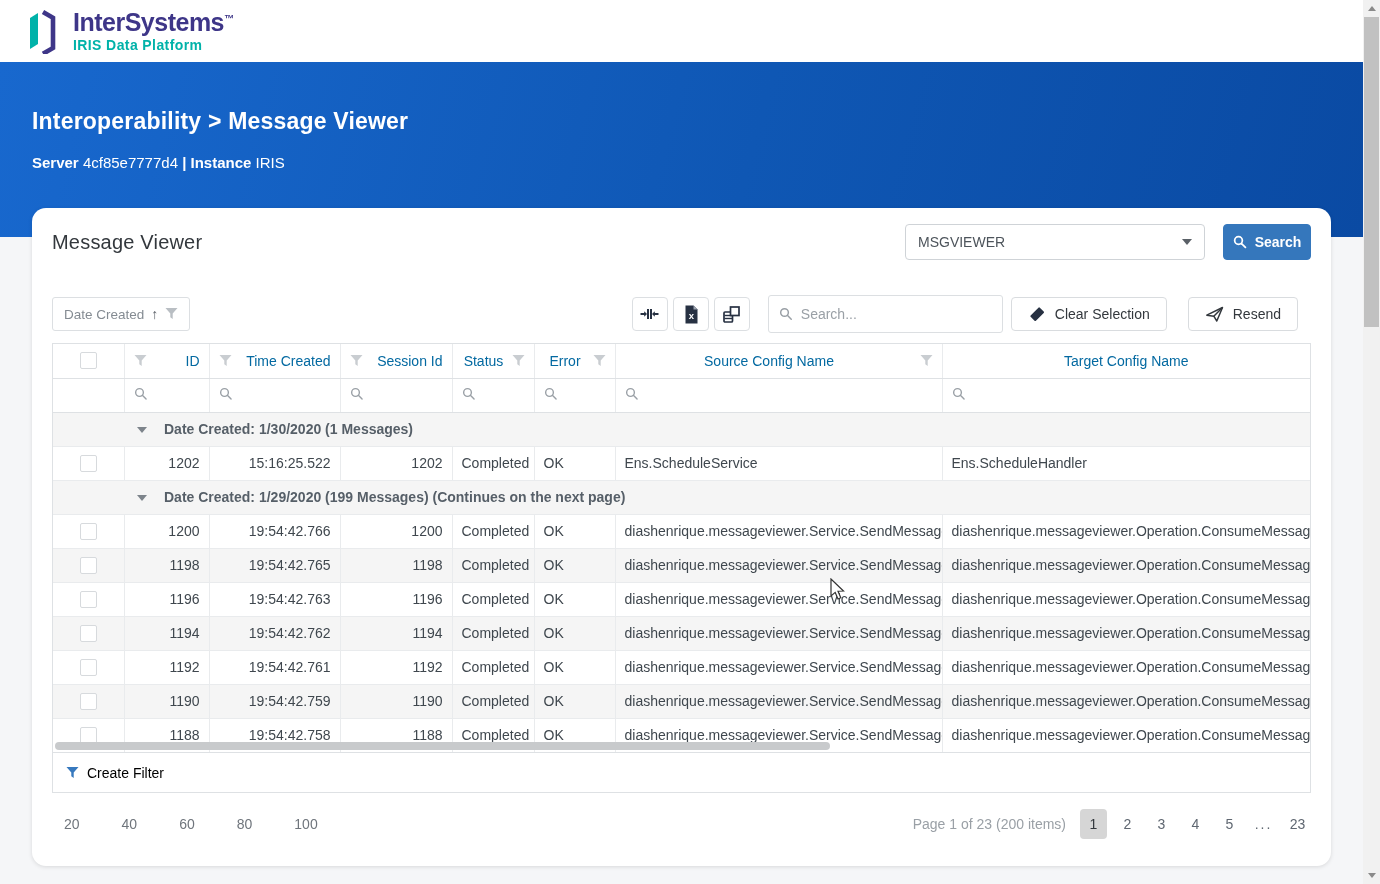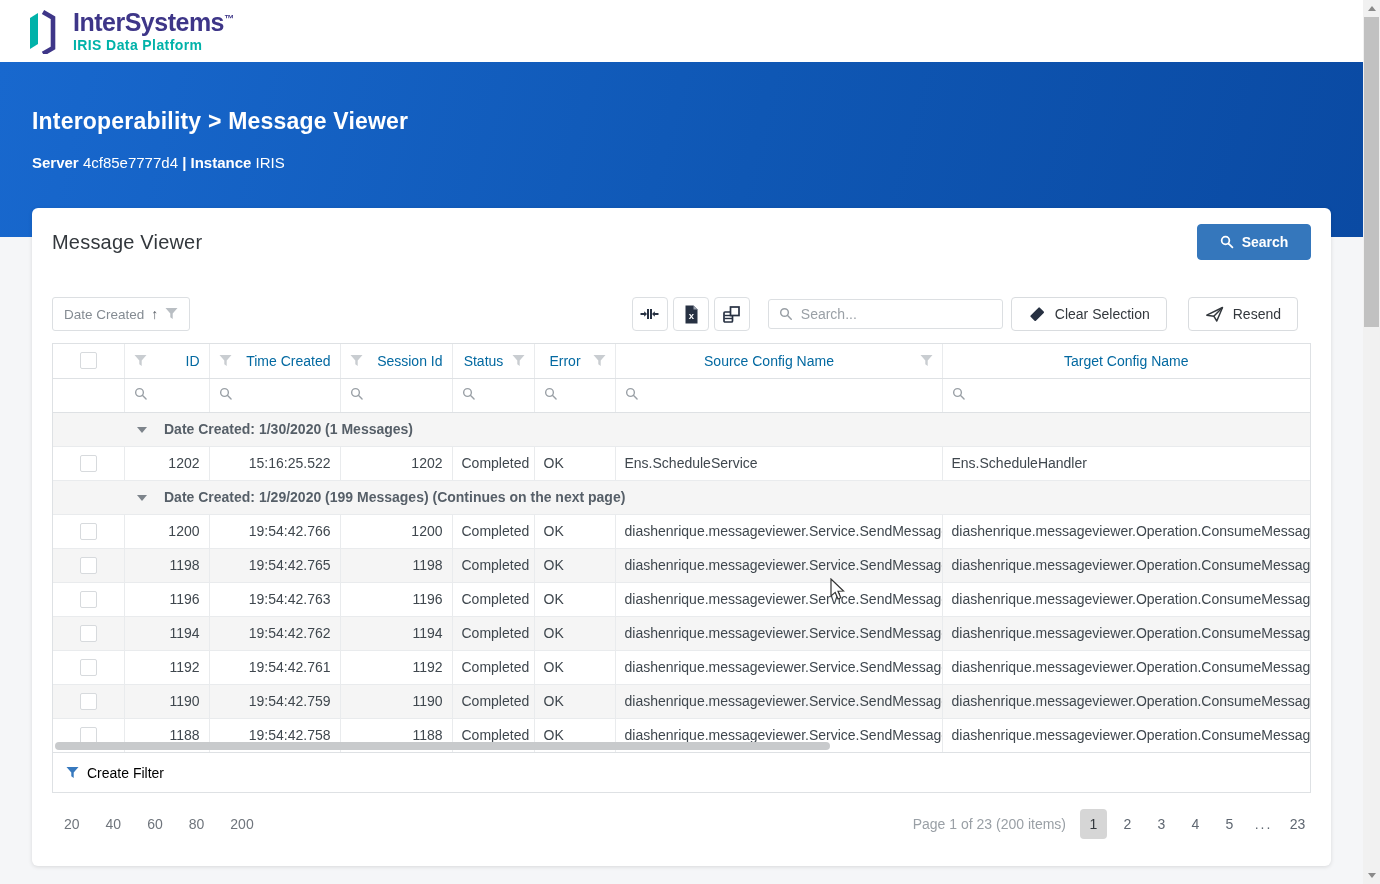--- a/index.html
+++ b/index.html
@@ -14,42 +14,42 @@
   .logo-text .tm { font-size:10px; vertical-align:super; font-weight:bold; }
   .logo-text .tagline { font-size:14px; font-weight:bold; color:#00b2a9; letter-spacing:0.4px; margin-top:2px; }
 
   
   .hero { height:175px; background:linear-gradient(105deg,#1868ce 0%,#0f57b4 55%,#0a4aa3 100%); padding:46px 0 0 32px; }
   .hero h1 { color:#ffffff; font-size:23px; font-weight:bold; letter-spacing:0.2px; }
   .serverline { margin-top:19px; color:#ffffff; font-size:15px; }
   .serverline .b { font-weight:bold; }
 
   
-  .card { position:relative; z-index:2; margin:-29px 32px 0 32px; background:#ffffff; border-radius:6px;
+  .card { position:relative; z-index:2; margin:-29px 32px 0 32px; background:#ffffff; border-radius:14px;
           box-shadow:0 1px 4px rgba(0,0,0,0.12); height:658px; padding:0 20px; }
   .card-head { display:flex; align-items:center; justify-content:space-between; padding-top:16px; height:52px; }
   .card-head h2 { font-size:20px; font-weight:500; color:#33383d; letter-spacing:0.2px; }
   .head-controls { display:flex; align-items:center; gap:18px; }
   .select { width:300px; height:36px; border:1px solid #cfd3d7; border-radius:4px; display:flex; align-items:center;
             padding:0 12px; font-size:14px; color:#4d545b; background:#fff; cursor:pointer; }
   .select .val { flex:1; }
   .select .caret { width:0; height:0; border-left:5px solid transparent; border-right:5px solid transparent; border-top:6px solid #5a6067; }
-  .btn-primary { height:36px; width:114px; background:#3577bc; border:1px solid #3577bc; border-radius:4px; color:#fff;
+  .btn-primary { height:36px; width:88px; background:#3577bc; border:1px solid #3577bc; border-radius:4px; color:#fff;
                  font-size:14px; font-weight:bold; display:flex; align-items:center; justify-content:center; gap:8px; cursor:pointer;
                  font-family:inherit; }
 
   
   .toolbar { margin-top:37px; display:flex; align-items:center; height:34px;justify-content:space-between; }
   .chip { height:34px; border:1px solid #dcdfe2; border-radius:3px; display:flex; align-items:center; gap:7px;
           padding:0 11px; font-size:13.5px; color:#848b92; background:#fff; cursor:pointer; }
   .chip .arrow { color:#5a6067; font-size:14px; }
   .spacer { flex:1; }
   .icon-btn { width:36px; height:34px; border:1px solid #dcdfe2; border-radius:4px; background:#fff; display:flex;
               align-items:center; justify-content:center; margin-right:5px; cursor:pointer; }
-  .searchbox { width:235px; height:30px; border:1px solid #dcdfe2; border-radius:3px; display:flex; align-items:center;
+  .searchbox { width:235px; height:38px; border:1px solid #dcdfe2; border-radius:3px; display:flex; align-items:center;
                padding:0 10px; gap:8px; margin-left:18px; color:#8d949b; background:#fff; }
   .searchbox input { border:none; outline:none; font-size:14px; color:#3f474e; width:100%; font-family:inherit; }
   .searchbox input::placeholder { color:#9aa0a6; }
   .btn-outline { height:34px; border:1px solid #d9dcdf; border-radius:4px; background:#fff; display:flex; align-items:center;
                  gap:9px; padding:0 16px; font-size:14px; color:#33383d; margin-left:9px; cursor:pointer; font-family:inherit; }
   .btn-outline.clear { margin-left:8px; }
   .btn-outline.resend { margin-left:21px; margin-right:13px; }
 
   
   .grid { margin-top:12px; border:1px solid #dee1e4; }
@@ -78,21 +78,21 @@
 
   .hscroll { position:absolute; left:1px; right:1px; bottom:1px; height:9px; }
   .hthumb { position:absolute; left:1px; top:0; height:8px; width:775px; background:#c8cacc; border-radius:4px; cursor:pointer; }
 
   .grid-footer { border-top:1px solid #dee1e4; height:40px; display:flex; align-items:center; padding-left:13px; }
   .create-filter { display:flex; align-items:center; gap:8px; color:#000000; font-size:14px; cursor:pointer; text-decoration:none; }
   .create-filter .funnel path { fill:#3779be; }
 
   
   .pager { margin-top:16px; display:flex; align-items:center; justify-content:space-between; padding:0 0 0 12px; }
-  .sizes { display:flex; gap:26px; font-size:14px; color:#6f757c;justify-content:flex-end; }
+  .sizes { display:flex; gap:42px; font-size:14px; color:#6f757c;justify-content:flex-end; }
   .sizes span { cursor:pointer; }
   .pages-wrap { display:flex; align-items:center; gap:14px; }
   .pageinfo { font-size:14px; color:#9aa0a6; }
   .pages { display:flex; align-items:center; gap:7px; }
   .pages .pg { min-width:27px; height:30px; display:flex; align-items:center; justify-content:center; font-size:14px;
                color:#5f6771; border-radius:4px; cursor:pointer; }
   .pages .pg.active { background:#d6d6d6; color:#33383d; }
   .pages .pg.dots { cursor:default; letter-spacing:2px; }
 
   
@@ -133,20 +133,24 @@
       <span class="b">Instance</span>
       <span>IRIS</span>
     </p>
   </section>
 
   <section class="card">
 
     <div class="card-head">
       <h2>Message Viewer</h2>
       <div class="head-controls">
+        <div class="select">
+          <span class="val">MSGVIEWER</span>
+          <span class="caret"></span>
+        </div>
         <button class="btn-primary">
           <svg class="mag" style="color:#fff" viewBox="0 0 16 16">
             <circle cx="6.3" cy="6.3" r="4.4" fill="none" stroke="currentColor" stroke-width="2"></circle>
             <line x1="9.8" y1="9.8" x2="14.2" y2="14.2" stroke="currentColor" stroke-width="2" stroke-linecap="round"></line>
           </svg>
           <span>Search</span>
         </button>
       </div>
     </div>
 
@@ -433,21 +437,21 @@
         </a>
       </div>
     </div>
 
     <div class="pager">
       <div class="sizes" id="sizes">
           <span>20</span>
           <span>40</span>
           <span>60</span>
           <span>80</span>
-          <span>200</span>
+          <span>100</span>
         </div>
       <div class="pages-wrap">
         <span class="pageinfo">Page 1 of 23 (200 items)</span>
         <div class="pages" id="pages">
             <span class="pg active">1</span>
             <span class="pg">2</span>
             <span class="pg">3</span>
             <span class="pg">4</span>
             <span class="pg">5</span>
             <span class="pg dots">...</span>

